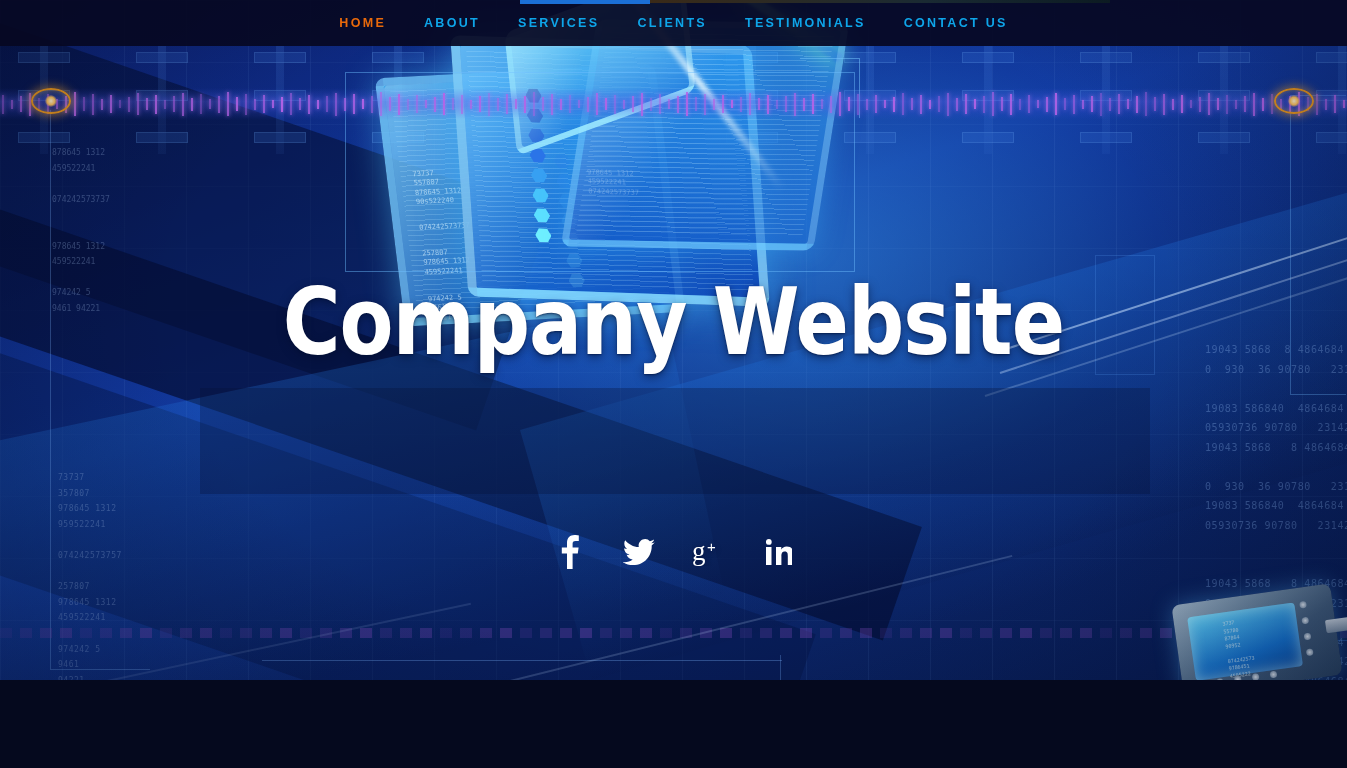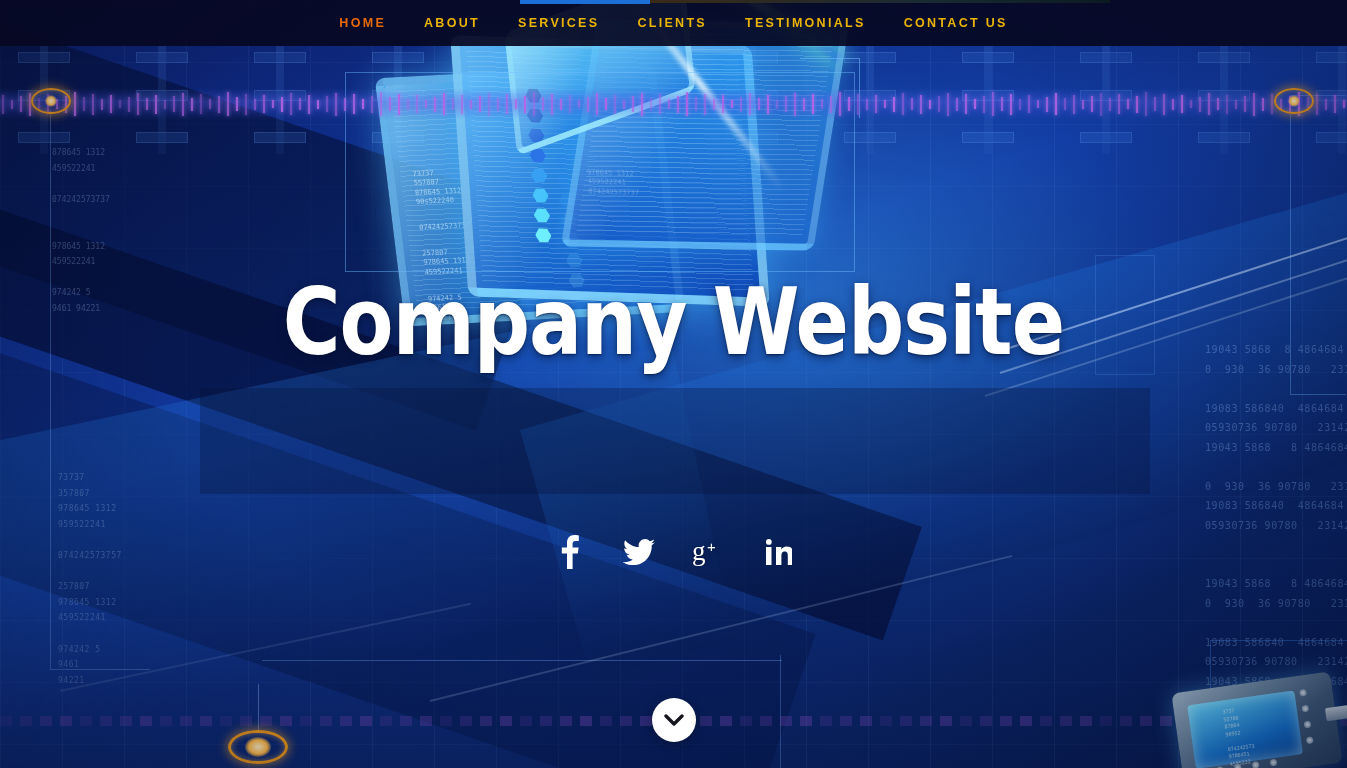--- a/index.html
+++ b/index.html
@@ -5,21 +5,21 @@
 <style>
   * { margin:0; padding:0; box-sizing:border-box; }
   html, body {
     width:1347px; height:768px; overflow:hidden;
     background:#05091e;
     font-family:"Liberation Sans", sans-serif;
   }
 
   
   .stage {
-    position:relative; width:1347px; height:768px; overflow:hidden;
+    position:relative; width:1347px; height:680px; overflow:hidden;
     background:#0a1a52;
   }
 
   
   .bg-base{
     position:absolute; inset:0;
     background:
       radial-gradient(ellipse 780px 520px at 60% 38%, rgba(60,170,255,.42) 0%, rgba(20,80,190,.18) 45%, rgba(8,24,80,0) 72%),
       linear-gradient(160deg,#0d2170 0%,#0e2c86 22%,#12399e 42%,#0c2870 66%,#071a4e 100%);
   }
@@ -160,21 +160,21 @@
   .header{
     position:absolute; left:0; top:0; width:100%; height:46px; z-index:40;
     background:rgba(7,8,34,.92);
   }
   .topaccent{ position:absolute; left:520px; top:0; width:130px; height:4px; background:#1b6fd6; }
   .topaccent2{ position:absolute; left:650px; top:0; width:460px; height:3px;
      background:linear-gradient(90deg,#3a2a18,#1a2a33 60%,#0c1b22);}
   .nav{ position:absolute; left:0; top:0; width:100%; height:46px;
         display:flex; align-items:center; justify-content:center; gap:0; }
   .nav a{
-    color:#eab308; text-decoration:none; font-size:12.5px; font-weight:bold;
+    color:#0ea5e9; text-decoration:none; font-size:12.5px; font-weight:bold;
     letter-spacing:2.3px; padding:0 19px; text-transform:uppercase;
     font-family:"Liberation Sans", sans-serif; white-space:nowrap;
   }
   .nav a.active{ color:#e8690b; }
 
   
   .hero{ position:absolute; left:0; top:0; width:100%; height:768px; z-index:30; }
   .hero-title{
     position:absolute; left:0; top:275px; width:100%; text-align:center;
     font-family:"DejaVu Sans", sans-serif;

